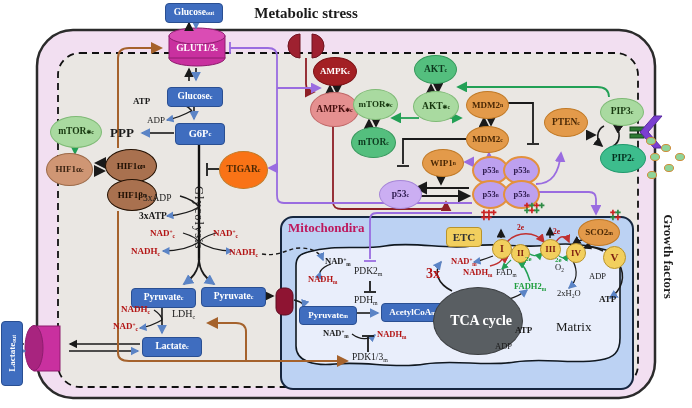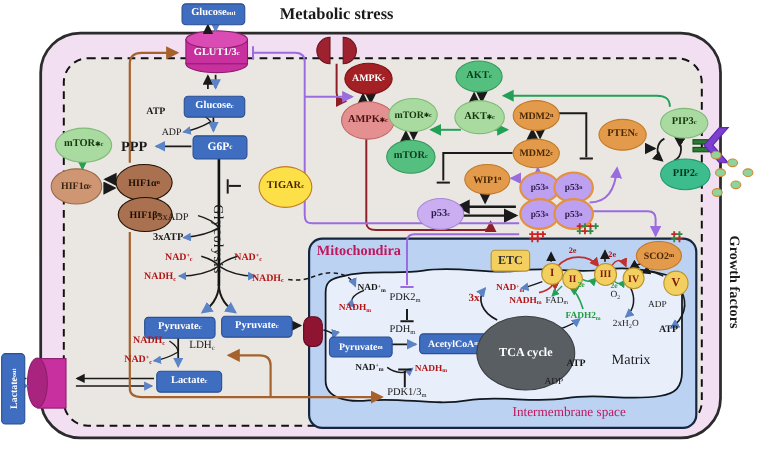--- a/index.html
+++ b/index.html
@@ -228,21 +228,21 @@
       <sub>c</sub>
     </div>
     <div class="node" style="left: 105px; top: 149px; width: 50px; height: 32px; background: rgb(169, 113, 79); color: rgb(29, 14, 2); font-size: 9px; border-radius: 50%; border: 1px solid rgb(36, 18, 4);">
       <span>HIF1α</span>
       <sub>n</sub>
     </div>
     <div class="node" style="left: 107px; top: 179px; width: 48px; height: 30px; background: rgb(169, 113, 79); color: rgb(29, 14, 2); font-size: 9px; border-radius: 50%; border: 1px solid rgb(36, 18, 4);">
       <span>HIF1β</span>
       <sub>n</sub>
     </div>
-    <div class="node" style="left: 219px; top: 151px; width: 47px; height: 36px; background: #fde047; color: rgb(74, 40, 5); font-size: 9.5px; border-radius: 50%; border: 1px solid rgb(193, 122, 39); margin-left: 16px;">
+    <div class="node" style="left: 219px; top: 151px; width: 47px; height: 36px; background: #f97316; color: rgb(74, 40, 5); font-size: 9.5px; border-radius: 50%; border: 1px solid rgb(193, 122, 39);">
       <span>TIGAR</span>
       <sub>c</sub>
     </div>
     <div class="node" style="left: 313px; top: 57px; width: 42px; height: 27px; background: rgb(163, 32, 36); color: rgb(255, 255, 255); font-size: 9px; border-radius: 50%; border: 1px solid rgb(124, 19, 23);">
       <span>AMPK</span>
       <sub>c</sub>
     </div>
     <div class="node" style="left: 310px; top: 92px; width: 47px; height: 33px; background: rgb(229, 144, 144); color: rgb(74, 16, 16); font-size: 9.5px; border-radius: 50%; border: 1px solid rgb(192, 104, 104);">
       <span>AMPK</span>
       <sup>✱</sup>
@@ -322,28 +322,27 @@
     </div>
     <div class="node" style="left: 540px; top: 239px; width: 19px; height: 19px; background: rgb(242, 207, 94); color: rgb(124, 29, 16); font-size: 9px; border-radius: 50%; border: 1px solid rgb(184, 147, 44);">
       <span>III</span>
     </div>
     <div class="node" style="left: 566px; top: 243px; width: 18px; height: 18px; background: rgb(242, 207, 94); color: rgb(124, 29, 16); font-size: 9px; border-radius: 50%; border: 1px solid rgb(184, 147, 44);">
       <span>IV</span>
     </div>
     <div class="node" style="left: 603px; top: 246px; width: 21px; height: 21px; background: rgb(242, 207, 94); color: rgb(124, 29, 16); font-size: 11px; border-radius: 50%; border: 1px solid rgb(184, 147, 44);">
       <span>V</span>
     </div>
-    <div class="node" style="left: 433px; top: 287px; width: 68px; height: 66px; background: rgb(89, 94, 98); color: rgb(255, 255, 255); font-size: 11px; border-radius: 50%; border: 1px solid rgb(60, 63, 66); white-space: normal; padding: 0px 10px;">
+    <div class="node" style="left: 433px; top: 287px; width: 68px; height: 66px; background: rgb(89, 94, 98); color: rgb(255, 255, 255); font-size: 14px; border-radius: 50%; border: 1px solid rgb(60, 63, 66); white-space: normal; padding: 0px 10px; justify-content: flex-end;">
       <span>TCA cycle</span>
     </div>
     <div class="lbl cd" style="left: 240px; top: 6px; font-size: 15px; width: 132px; text-align: center;"><span>Metabolic stress</span></div>
     <div class="lbl cd" style="left: 598px; top: 250px; font-size: 13px; width: 140px; text-align: center; transform: rotate(90deg);"><span>Growth factors</span></div>
     <div class="lbl cn" style="left: 288px; top: 221px; font-size: 13px;"><span>Mitochondira</span></div>
     <div class="lbl cd" style="left: 556px; top: 320px; font-size: 13px; font-weight: normal;"><span>Matrix</span></div>
-    <div class="lbl cn" style="left: 466px; top: 368px; font-size: 12px; font-weight: normal;"><span>Intermembrane space</span></div>
     <div class="lbl cd" style="left: 192px; top: 186px; font-size: 12.5px; font-weight: normal; writing-mode: vertical-rl; letter-spacing: 1px;"><span>Glycolysis</span></div>
     <div class="lbl cd" style="left: 110px; top: 126px; font-size: 13px;"><span>PPP</span></div>
     <div class="lbl cd" style="left: 133px; top: 97px; font-size: 9px;"><span>ATP</span></div>
     <div class="lbl cd" style="left: 147px; top: 116px; font-size: 9px; font-weight: normal;"><span>ADP</span></div>
     <div class="lbl cd" style="left: 143px; top: 194px; font-size: 9.5px; font-weight: normal;"><span>3xADP</span></div>
     <div class="lbl cd" style="left: 139px; top: 212px; font-size: 9.5px;"><span>3xATP</span></div>
     <div class="lbl cr" style="left: 150px; top: 229px; font-size: 9px;"><span>NAD</span><sup>+</sup><sub>c</sub></div>
     <div class="lbl cr" style="left: 131px; top: 247px; font-size: 9px;"><span>NADH</span><sub>c</sub></div>
     <div class="lbl cr" style="left: 213px; top: 229px; font-size: 9px;"><span>NAD</span><sup>+</sup><sub>c</sub></div>
     <div class="lbl cr" style="left: 229px; top: 248px; font-size: 9px;"><span>NADH</span><sub>c</sub></div>
@@ -352,21 +351,21 @@
     <div class="lbl cd" style="left: 172px; top: 309px; font-size: 10px; font-weight: normal;"><span>LDH</span><sub>c</sub></div>
     <div class="lbl cd" style="left: 354px; top: 267px; font-size: 9.5px; font-weight: normal;"><span>PDK2</span><sub>m</sub></div>
     <div class="lbl cd" style="left: 354px; top: 296px; font-size: 9.5px; font-weight: normal;"><span>PDH</span><sub>m</sub></div>
     <div class="lbl cd" style="left: 352px; top: 353px; font-size: 9.5px; font-weight: normal;"><span>PDK1/3</span><sub>m</sub></div>
     <div class="lbl cd" style="left: 325px; top: 257px; font-size: 8.5px;"><span>NAD</span><sup>+</sup><sub>m</sub></div>
     <div class="lbl cr" style="left: 308px; top: 275px; font-size: 8.5px;"><span>NADH</span><sub>m</sub></div>
     <div class="lbl cd" style="left: 323px; top: 329px; font-size: 8.5px;"><span>NAD</span><sup>+</sup><sub>m</sub></div>
     <div class="lbl cr" style="left: 377px; top: 330px; font-size: 8.5px;"><span>NADH</span><sub>m</sub></div>
     <div class="lbl cr" style="left: 451px; top: 257px; font-size: 8.5px;"><span>NAD</span><sup>+</sup><sub>m</sub></div>
     <div class="lbl cr" style="left: 463px; top: 268px; font-size: 8.5px;"><span>NADH</span><sub>m</sub></div>
-    <div class="lbl cr" style="left: 426px; top: 267px; font-size: 10px;"><span>3x</span></div>
+    <div class="lbl cr" style="left: 426px; top: 267px; font-size: 14px;"><span>3x</span></div>
     <div class="lbl cd" style="left: 496px; top: 268px; font-size: 8.5px; font-weight: normal;"><span>FAD</span><sub>m</sub></div>
     <div class="lbl cg" style="left: 514px; top: 282px; font-size: 8.5px;"><span>FADH2</span><sub>m</sub></div>
     <div class="lbl cd" style="left: 555px; top: 263px; font-size: 8.5px; font-weight: normal;"><span>O</span><sub>2</sub></div>
     <div class="lbl cd" style="left: 557px; top: 289px; font-size: 8.5px; font-weight: normal;"><span>2xH₂O</span></div>
     <div class="lbl cd" style="left: 589px; top: 272px; font-size: 8.5px; font-weight: normal;"><span>ADP</span></div>
     <div class="lbl cd" style="left: 599px; top: 295px; font-size: 9px;"><span>ATP</span></div>
     <div class="lbl cd" style="left: 495px; top: 342px; font-size: 8.5px; font-weight: normal;"><span>ADP</span></div>
     <div class="lbl cd" style="left: 515px; top: 326px; font-size: 9px;"><span>ATP</span></div>
     <div class="lbl cr" style="left: 517px; top: 224px; font-size: 7.5px;"><span>2e</span></div>
     <div class="lbl cg" style="left: 525px; top: 256px; font-size: 7px;"><span>2e</span></div>

